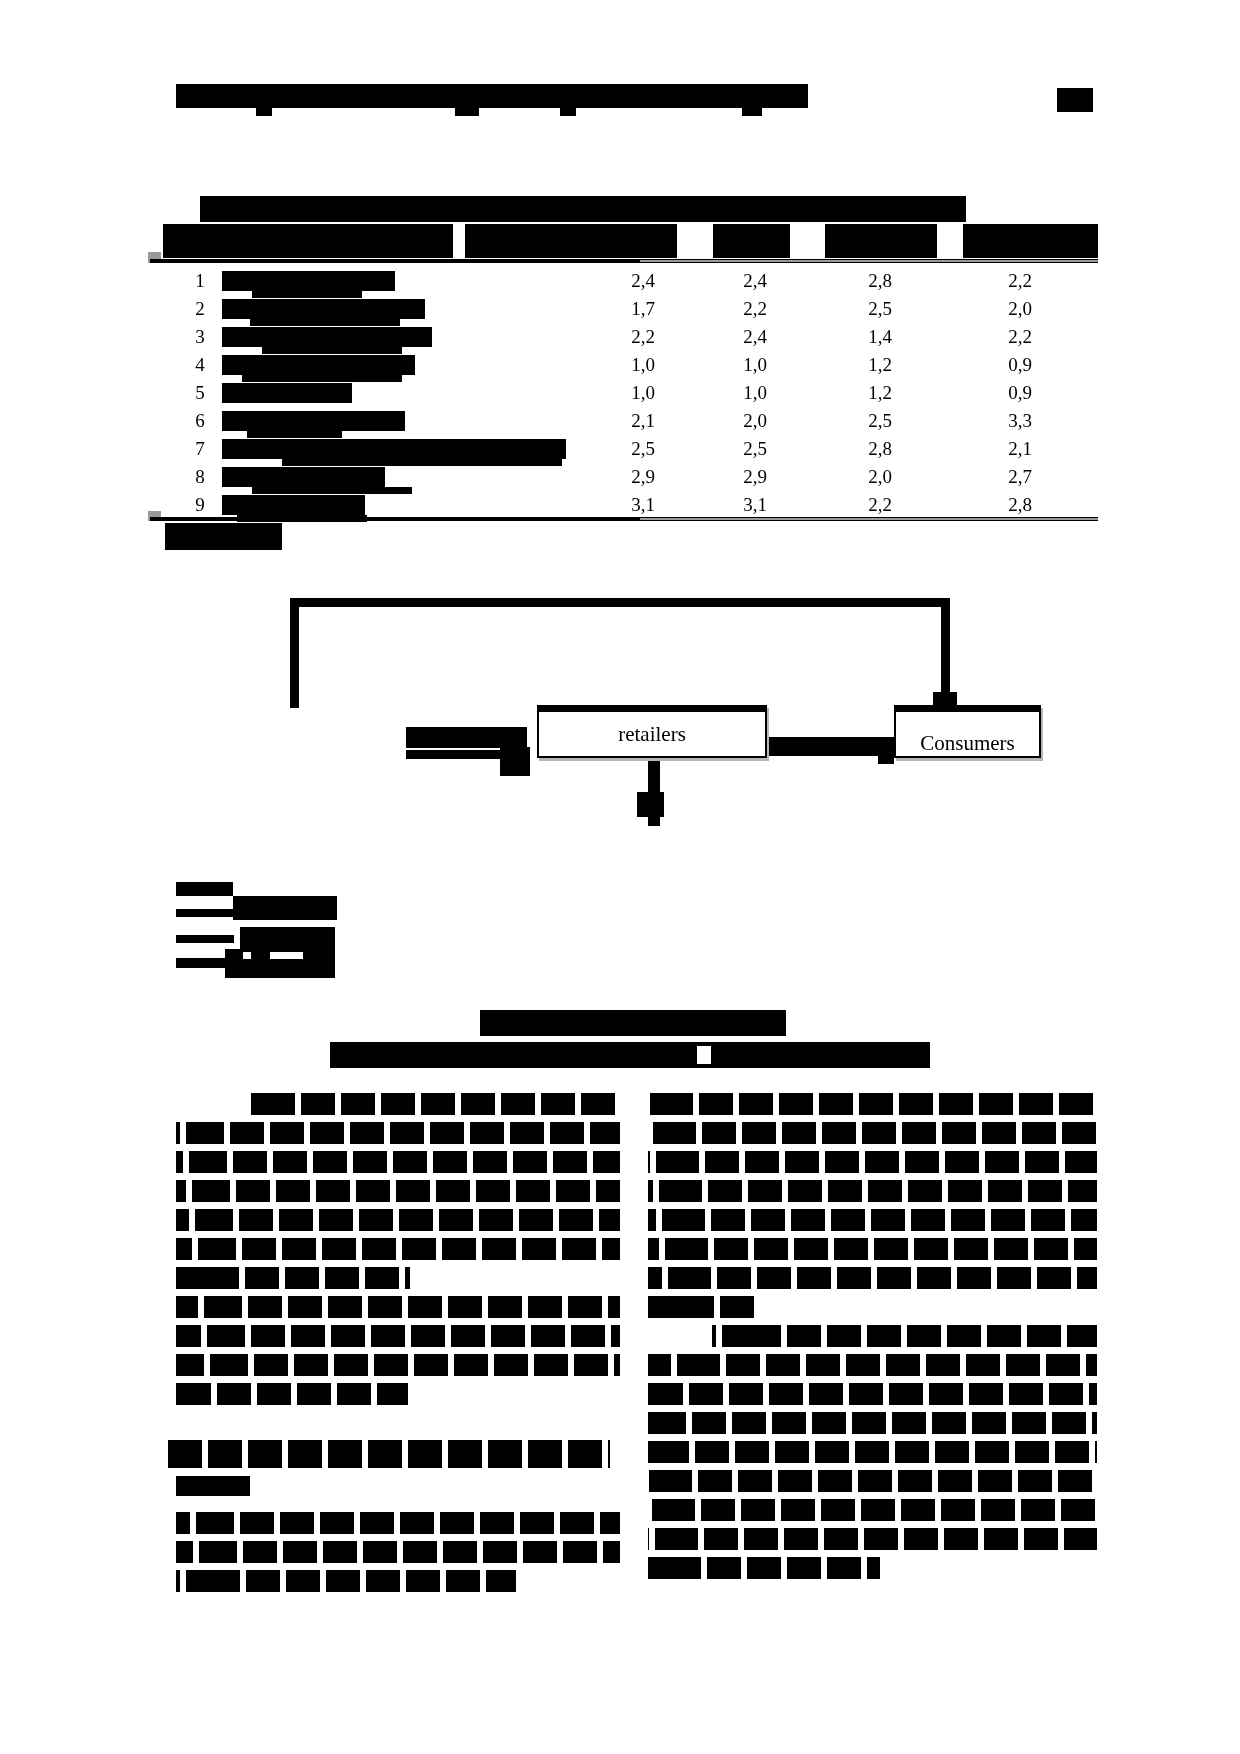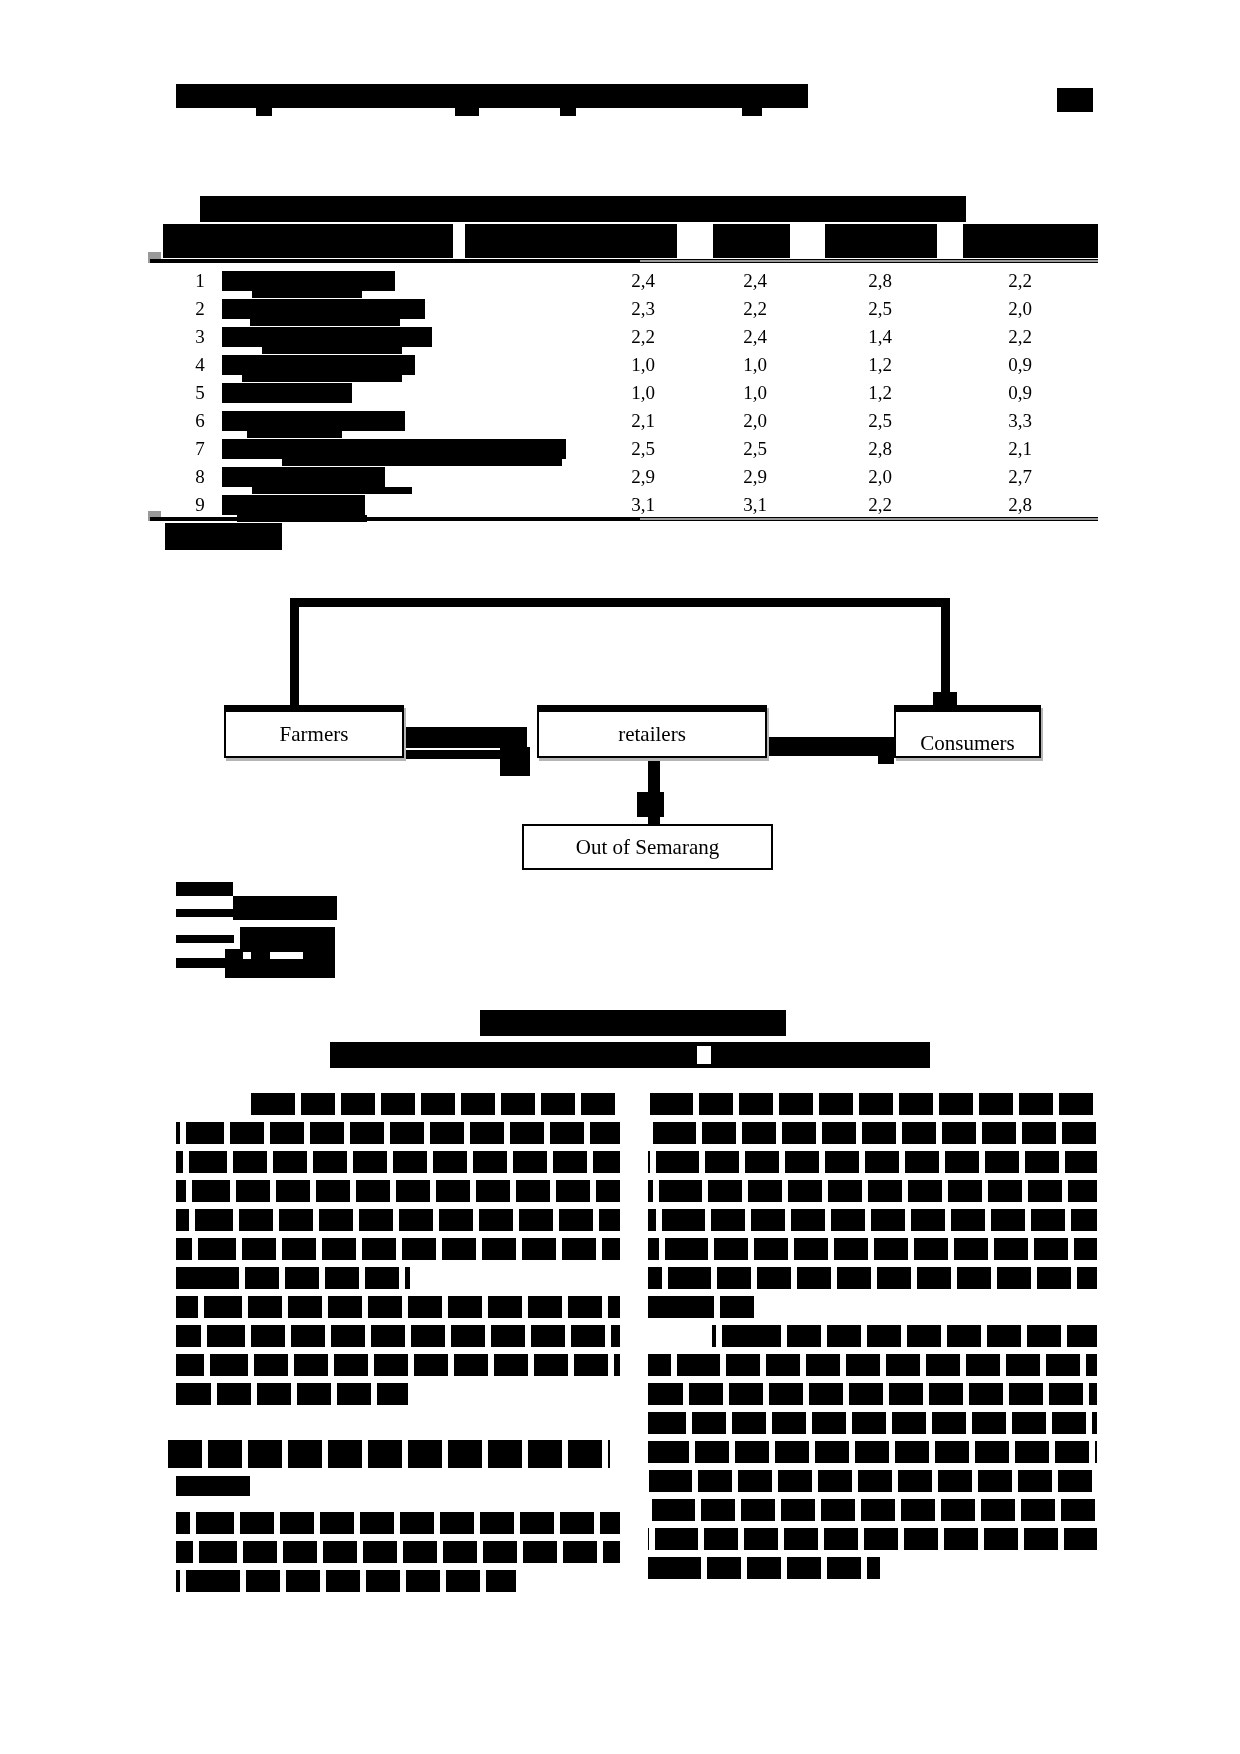--- a/index.html
+++ b/index.html
@@ -41,31 +41,25 @@
   <div class="bar" style="left:406px;top:727px;width:121px;height:21px;"></div>
   <div class="bar" style="left:406px;top:750px;width:121px;height:9px;"></div>
   <div class="bar" style="left:500px;top:747px;width:30px;height:29px;"></div>
 
   <div class="bar" style="left:767px;top:737px;width:127px;height:19px;"></div>
   <div class="bar" style="left:878px;top:755px;width:16px;height:9px;"></div>
 
   <div class="bar" style="left:648px;top:758px;width:12px;height:68px;"></div>
   <div class="bar" style="left:637px;top:792px;width:27px;height:25px;"></div>
 
-  <div class="vbox" style="left:224px;top:705px;width:180px;height:53px;">
-    <span>Farmers</span>
-  </div>
   <div class="vbox" style="left:537px;top:705px;width:230px;height:53px;align-items:center;">
     <span>retailers</span>
   </div>
   <div class="vbox" style="left:894px;top:705px;width:147px;height:53px;align-items:flex-end;">
     <span>Consumers</span>
-  </div>
-  <div class="obox" style="left:522px;top:824px;width:251px;height:46px;">
-    <span>Out of Semarang</span>
   </div>
 
 <div class="redact" style="left: 176px; top: 84px; width: 632px; height: 24px;"></div>
     <div class="redact" style="left: 256px; top: 108px; width: 16px; height: 8px;"></div>
     <div class="redact" style="left: 455px; top: 108px; width: 24px; height: 8px;"></div>
     <div class="redact" style="left: 560px; top: 108px; width: 16px; height: 8px;"></div>
     <div class="redact" style="left: 742px; top: 108px; width: 20px; height: 8px;"></div>
     <div class="redact" style="left: 1057px; top: 88px; width: 36px; height: 24px;"></div>
     <div class="redact" style="left: 200px; top: 196px; width: 766px; height: 26px;"></div>
     <div class="redact" style="left: 163px; top: 224px; width: 290px; height: 34px;"></div>
@@ -128,21 +122,21 @@
     <div class="rownum" style="left: 185px; top: 270px;">1</div>
     <div class="redact" style="left: 222px; top: 271px; width: 173px; height: 20px;"></div>
     <div class="redact" style="left: 252px; top: 291px; width: 110px; height: 7px;"></div>
     <div class="cellv" style="left: 608px; top: 270px;">2,4</div>
     <div class="cellv" style="left: 720px; top: 270px;">2,4</div>
     <div class="cellv" style="left: 845px; top: 270px;">2,8</div>
     <div class="cellv" style="left: 985px; top: 270px;">2,2</div>
     <div class="rownum" style="left: 185px; top: 298px;">2</div>
     <div class="redact" style="left: 222px; top: 299px; width: 203px; height: 20px;"></div>
     <div class="redact" style="left: 250px; top: 319px; width: 150px; height: 7px;"></div>
-    <div class="cellv" style="left: 608px; top: 298px;">2,3</div>
+    <div class="cellv" style="left: 608px; top: 298px;">1,7</div>
     <div class="cellv" style="left: 720px; top: 298px;">2,2</div>
     <div class="cellv" style="left: 845px; top: 298px;">2,5</div>
     <div class="cellv" style="left: 985px; top: 298px;">2,0</div>
     <div class="rownum" style="left: 185px; top: 326px;">3</div>
     <div class="redact" style="left: 222px; top: 327px; width: 210px; height: 20px;"></div>
     <div class="redact" style="left: 262px; top: 347px; width: 140px; height: 7px;"></div>
     <div class="cellv" style="left: 608px; top: 326px;">2,2</div>
     <div class="cellv" style="left: 720px; top: 326px;">2,4</div>
     <div class="cellv" style="left: 845px; top: 326px;">1,4</div>
     <div class="cellv" style="left: 985px; top: 326px;">2,2</div>

